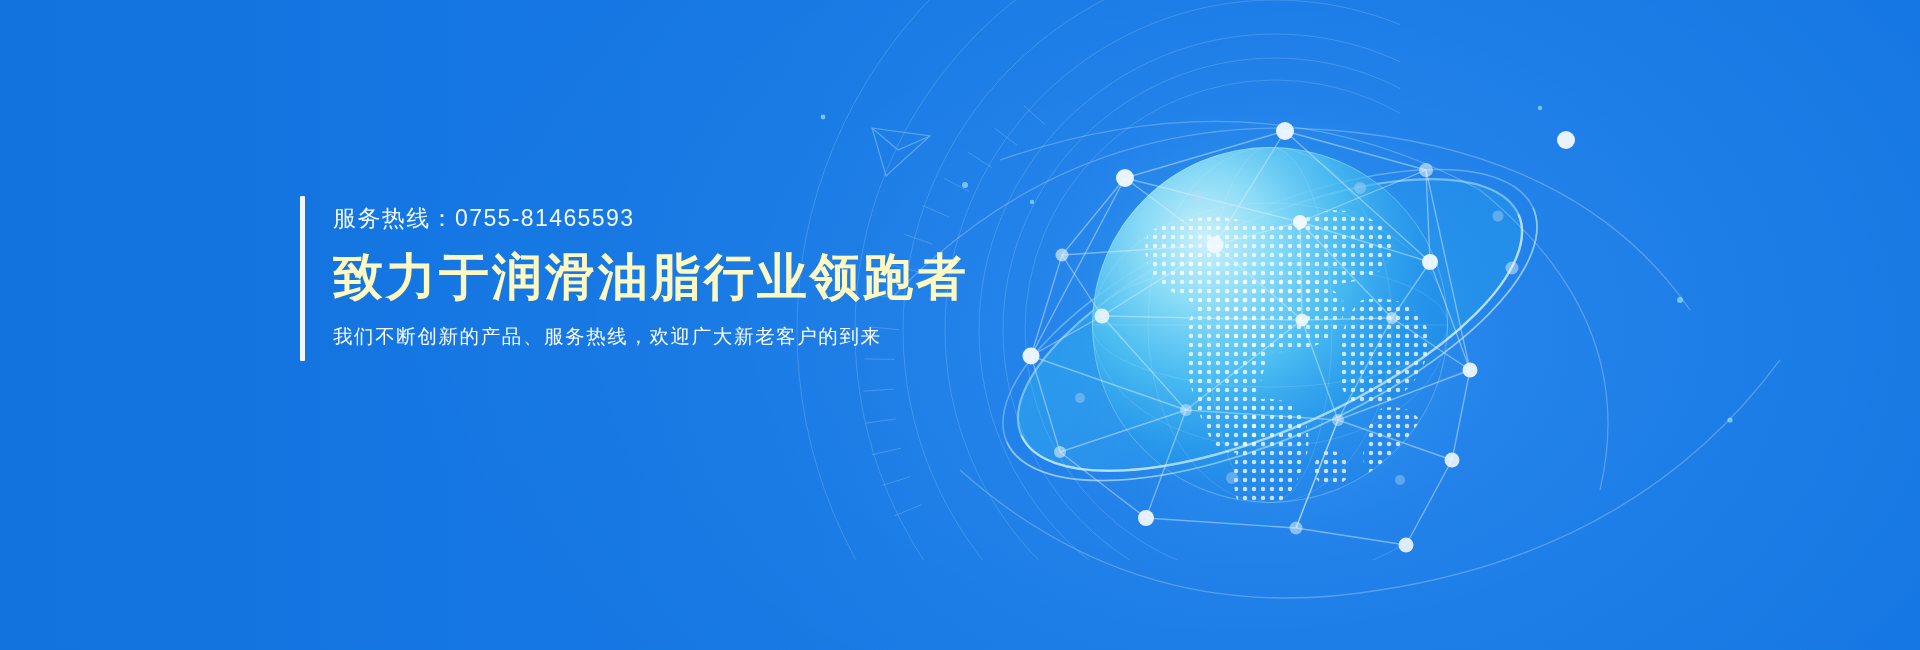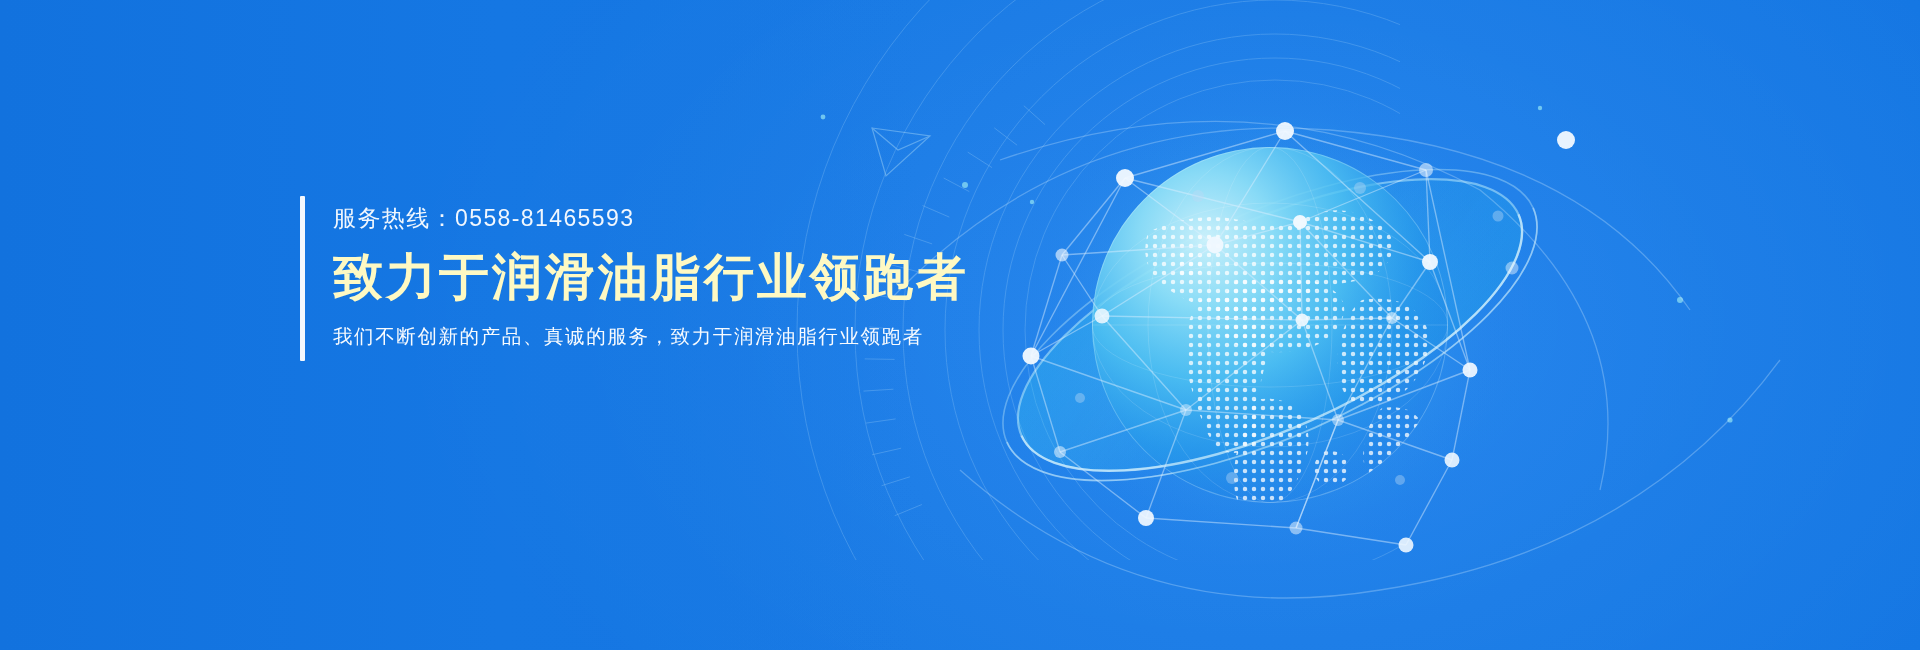--- a/index.html
+++ b/index.html
@@ -304,19 +304,19 @@
     <g stroke="#cfeaff" stroke-opacity="0.30" fill="none" stroke-width="1.3">
       <path d="M960 470 q180 160 420 120 q260 -40 400 -230"></path>
       <path d="M1000 160 q260 -90 480 30 q160 130 120 300"></path>
       <path d="M890 300 q180 -190 440 -170 q250 20 360 180"></path>
     </g>
   </svg>
 
   <div class="text-block">
     <div class="accent-bar"></div>
     <div class="text-lines">
-      <div class="hotline">服务热线：0558-81465593</div>
+      <div class="hotline">服务热线：0755-81465593</div>
       <div class="headline">致力于润滑油脂行业领跑者</div>
-      <div class="subline">我们不断创新的产品、真诚的服务，致力于润滑油脂行业领跑者</div>
+      <div class="subline">我们不断创新的产品、服务热线，欢迎广大新老客户的到来</div>
     </div>
   </div>
 
 </div>
 
 </body></html>

